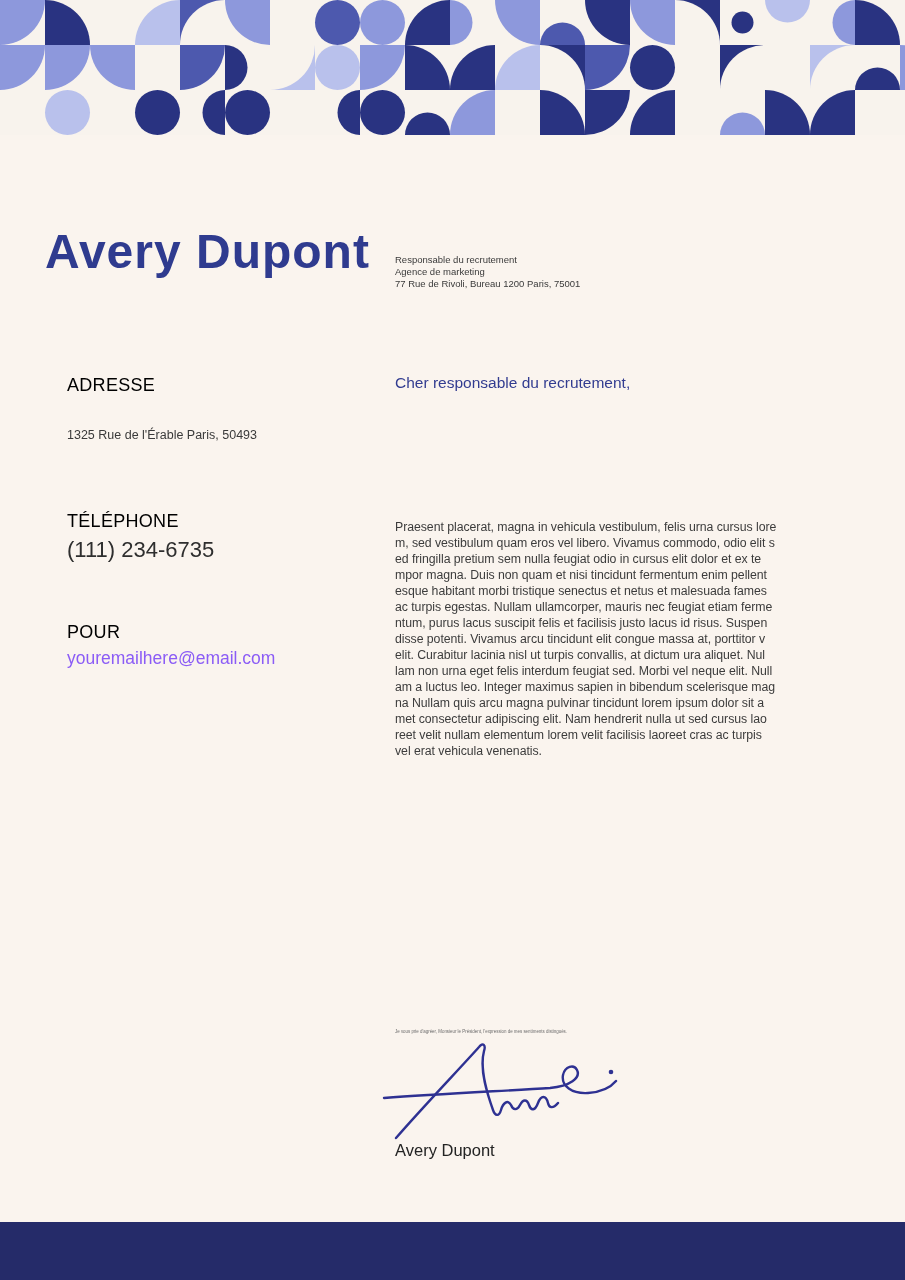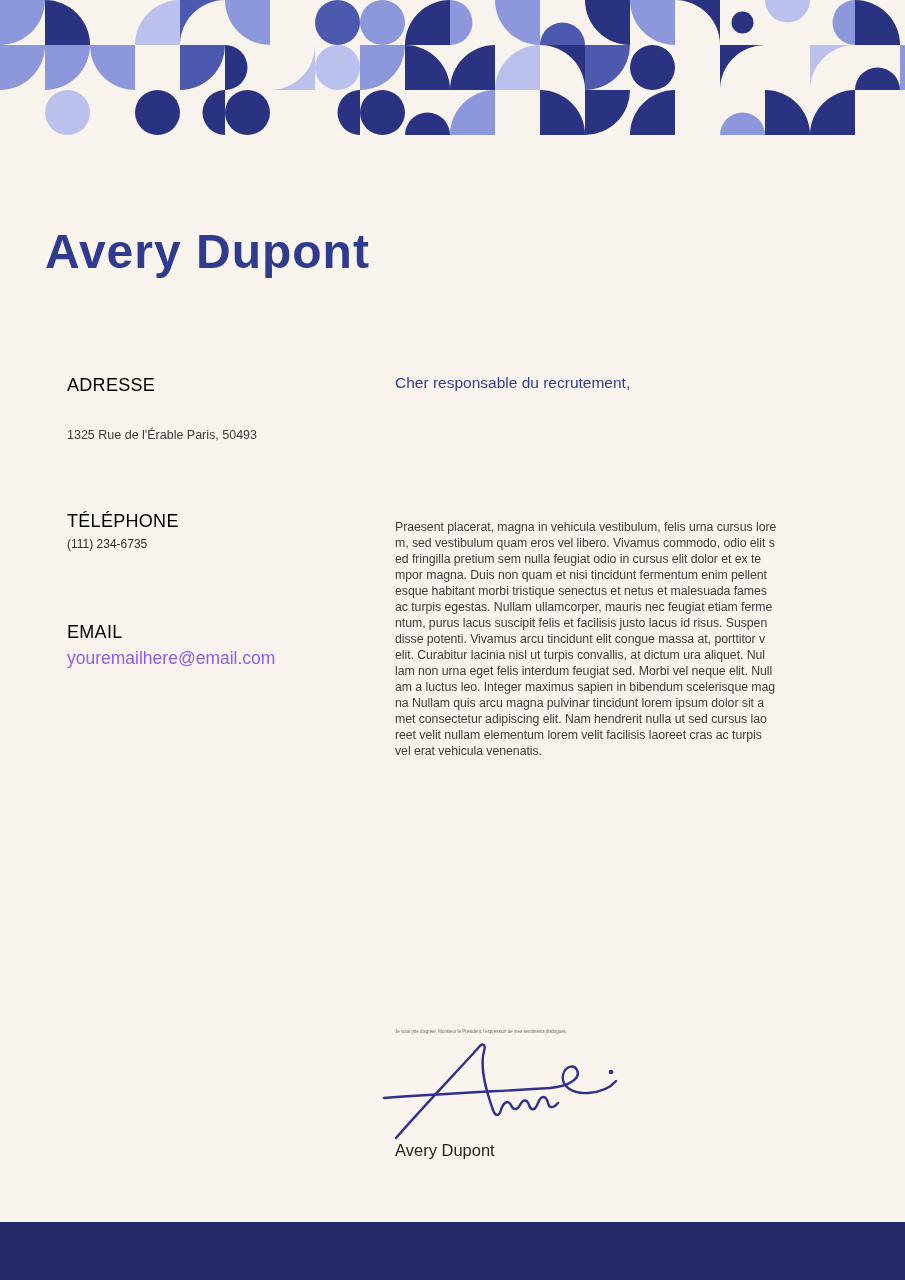--- a/index.html
+++ b/index.html
@@ -39,21 +39,21 @@
     font-size:18px;font-weight:400;color:#000000;letter-spacing:.3px;
   }
   .addr-label{top:375px;}
   .addr-value{
     position:absolute;left:67px;top:428px;
     font-size:12.5px;color:#3a3a3a;
   }
   .phone-label{top:511px;}
   .phone-value{
     position:absolute;left:67px;top:537px;
-    font-size:12px;color:#2e2e2e;
+    font-size:22px;color:#2e2e2e;
   }
   .email-label{top:622px;}
   .email-value{
     position:absolute;left:67px;top:648px;
     font-size:17.5px;color:#8b5cf6;
   }
 
   .salutation{
     position:absolute;left:395px;top:374px;
     font-size:15.5px;font-weight:400;color:#323c90;
@@ -247,28 +247,33 @@
         </g>
         <g transform="translate(810,90)">
           <path d="M45 45 L0 45 A45 45 0 0 1 45 0 Z" fill="#293381"></path>
         </g>
       </svg>
     </div>
 
   <div class="title">Avery Dupont</div>
 
 
+  <div class="recipient">
+    <div>Responsable du recrutement</div>
+    <div>Agence de marketing</div>
+    <div>77 Rue de Rivoli, Bureau 1200 Paris, 75001</div>
+  </div>
 
   <div class="side-label addr-label">ADRESSE</div>
   <div class="addr-value">1325 Rue de l'Érable Paris, 50493</div>
 
   <div class="side-label phone-label">TÉLÉPHONE</div>
   <div class="phone-value">(111) 234-6735</div>
 
-  <div class="side-label email-label">EMAIL</div>
+  <div class="side-label email-label">POUR</div>
   <div class="email-value">youremailhere@email.com</div>
 
   <div class="salutation">Cher responsable du recrutement,</div>
 
   <div class="body-text">Praesent placerat, magna in vehicula vestibulum, felis urna cursus lore
 m, sed vestibulum quam eros vel libero. Vivamus commodo, odio elit s
 ed fringilla pretium sem nulla feugiat odio in cursus elit dolor et ex te
 mpor magna.  Duis non quam et nisi tincidunt fermentum enim pellent
 esque habitant morbi tristique senectus et netus et malesuada fames
 ac turpis egestas. Nullam ullamcorper, mauris nec feugiat etiam ferme

